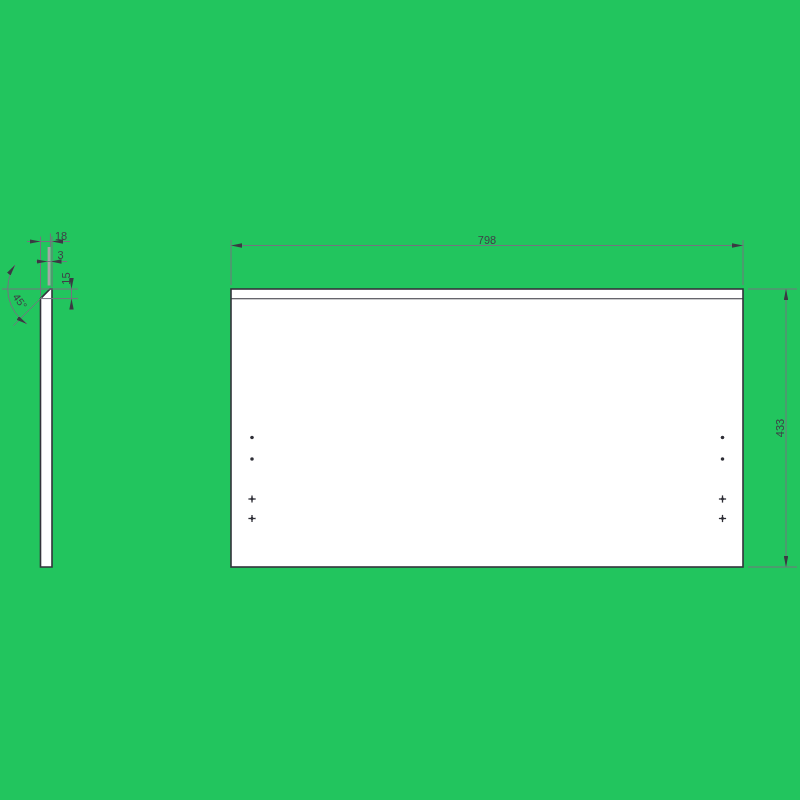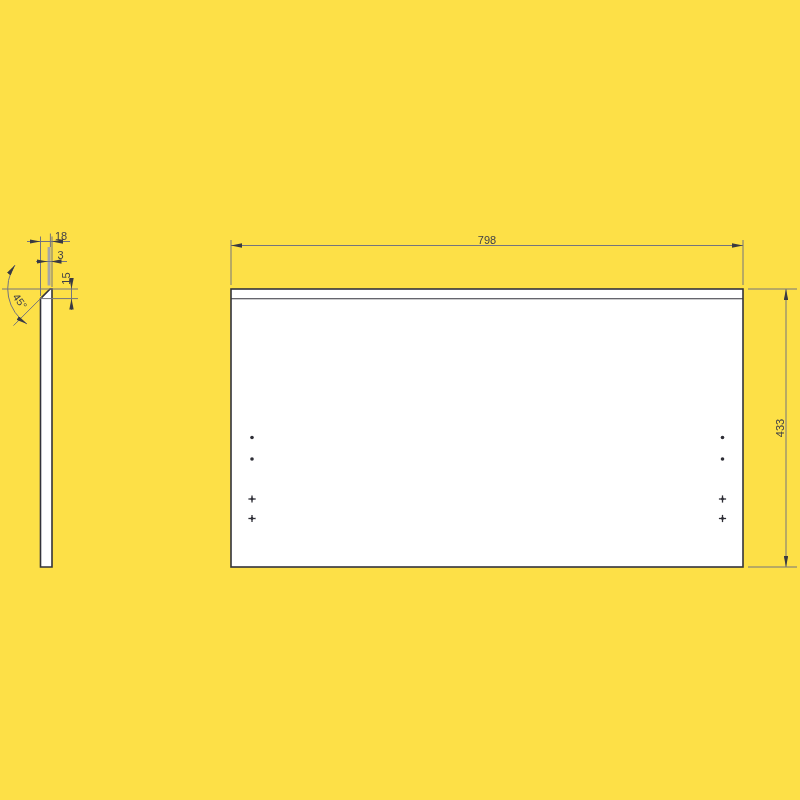--- a/index.html
+++ b/index.html
@@ -7,21 +7,21 @@
     padding: 0;
     width: 800px;
     height: 800px;
     background: #ffffff;
     font-family: "Liberation Sans", sans-serif;
   }
   .canvas {
     position: relative;
     width: 800px;
     height: 800px;
-    background: #fde047;
+    background: #22c55e;
     overflow: hidden;
   }
   svg text {
     font-family: "Liberation Sans", sans-serif;
     font-size: 11px;
     fill: #3f3f47;
   }
   svg text.small {
     font-size: 10.5px;
   }

